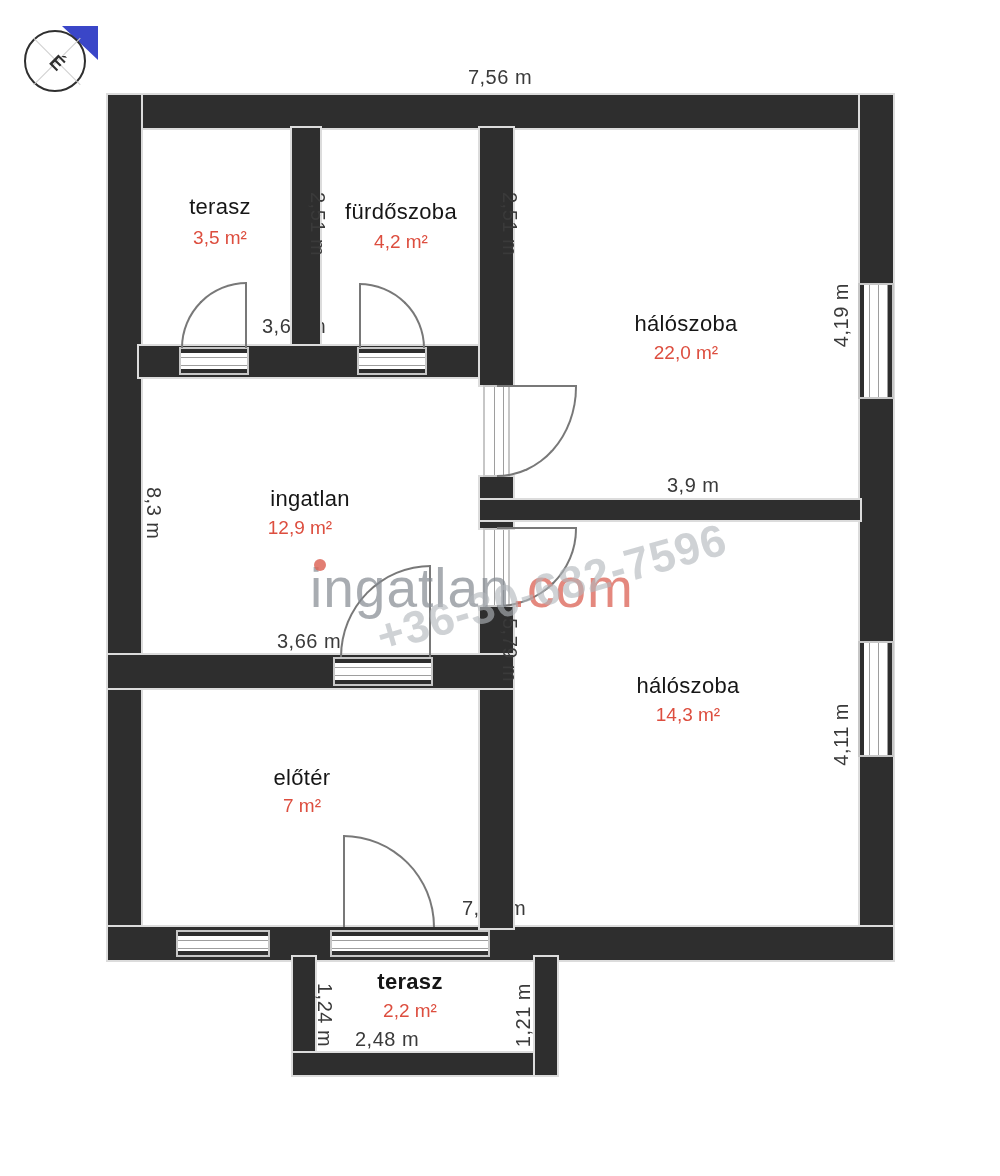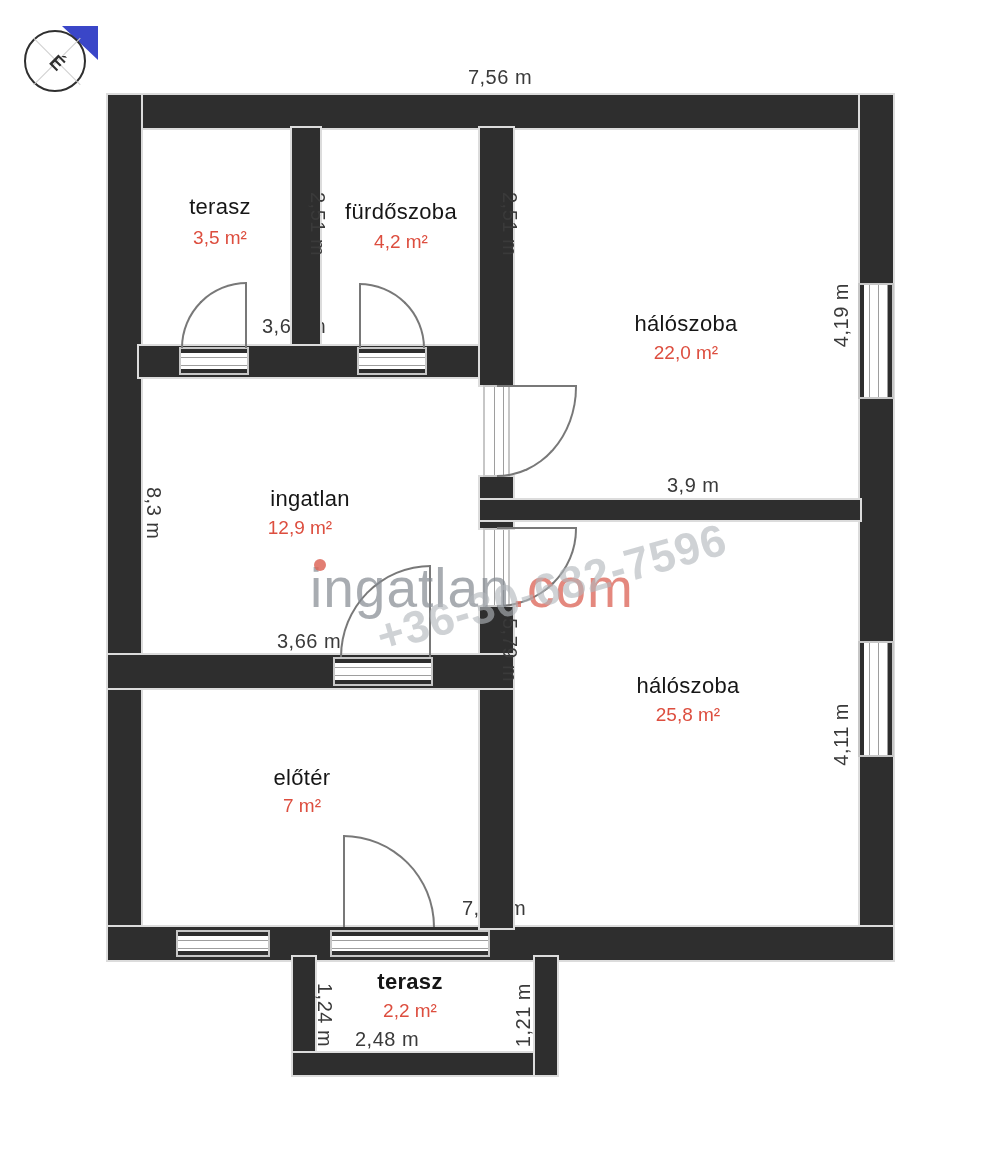--- a/index.html
+++ b/index.html
@@ -164,21 +164,21 @@
 
   <div class="room-name rn-konyha">terasz</div>
   <div class="room-area ra-konyha">3,5 m²</div>
   <div class="room-name rn-furdo">fürdőszoba</div>
   <div class="room-area ra-furdo">4,2 m²</div>
   <div class="room-name rn-halo1">hálószoba</div>
   <div class="room-area ra-halo1">22,0 m²</div>
   <div class="room-name rn-nappali">ingatlan</div>
   <div class="room-area ra-nappali">12,9 m²</div>
   <div class="room-name rn-halo2">hálószoba</div>
-  <div class="room-area ra-halo2">25,8 m²</div>
+  <div class="room-area ra-halo2">14,3 m²</div>
   <div class="room-name rn-eloter">előtér</div>
   <div class="room-area ra-eloter">7 m²</div>
   <div class="room-name rn-terasz">terasz</div>
   <div class="room-area ra-terasz">2,2 m²</div>
 
   <div class="dim d-top">7,56 m</div>
   <div class="dim dim-v d-251a">2,51 m</div>
   <div class="dim dim-v d-251b">2,51 m</div>
   <div class="dim dim-vu d-419">4,19 m</div>
   <div class="dim d-39">3,9 m</div>

